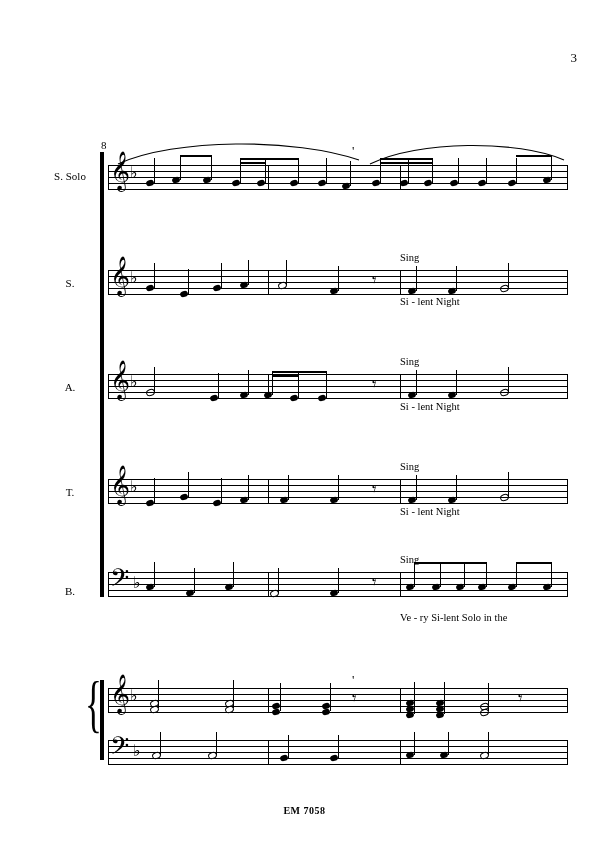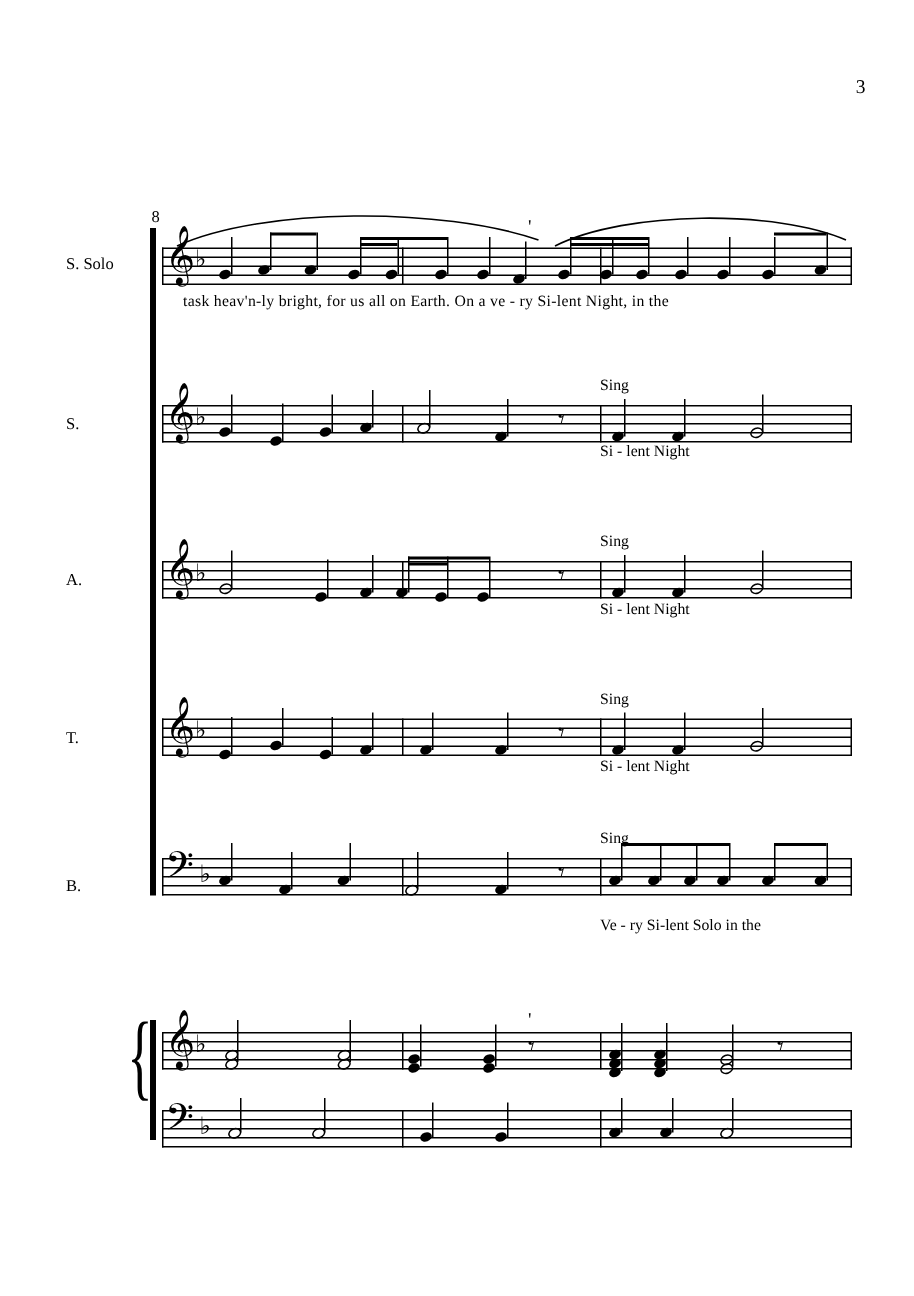--- a/index.html
+++ b/index.html
@@ -31,21 +31,21 @@
   }
   .measure-number {
     position: absolute;
     font-size: 11px;
     font-family: "Liberation Serif", serif;
   }
   .part-label {
     position: absolute;
     font-size: 11px;
     font-family: "Liberation Serif", serif;
-    text-align: left;
+    text-align: center;
     white-space: nowrap;
   }
   .footer {
     position: absolute;
     left: 0;
     bottom: 48px;
     width: 609px;
     text-align: center;
     font-size: 10px;
     font-weight: bold;
@@ -259,21 +259,20 @@
     </div>
   <div class="note" style="left:508px; top:180px;">
       <div class="notehead"></div>
       <div class="stem" style="left:8px; top:-22px; height:25px;"></div>
     </div>
   <div class="beam" style="left:516px; top:155px; width:35px;"></div>
   <div class="note" style="left:543px; top:177px;">
       <div class="notehead"></div>
       <div class="stem" style="left:8px; top:-22px; height:25px;"></div>
     </div>
-  <div class="lyric" style="left:122px; top:196px; letter-spacing:0.2px;">task heav'n-ly bright, for us   all   on Earth. On a    ve - ry  Si-lent Night,  in the</div>
 
   <div class="part-label" style="left:44px; top:277px; width:52px;">S.</div>
   <div class="staff" style="top:270px;">
     <div class="line"></div>
       <div class="line"></div>
       <div class="line"></div>
       <div class="line"></div>
       <div class="line"></div>
   </div>
   <div class="clef-treble" style="left:110px; top:258px;">𝄞</div>
@@ -585,13 +584,14 @@
     </div>
   <div class="note" style="left:440px; top:752px;">
       <div class="notehead"></div>
       <div class="stem" style="left:8px; top:-20px; height:23px;"></div>
     </div>
   <div class="note" style="left:480px; top:752px;">
       <div class="notehead open"></div>
       <div class="stem" style="left:8px; top:-20px; height:23px;"></div>
     </div>
 
+  <div class="footer">EM 7058</div>
 </div>
 
 </body></html>

